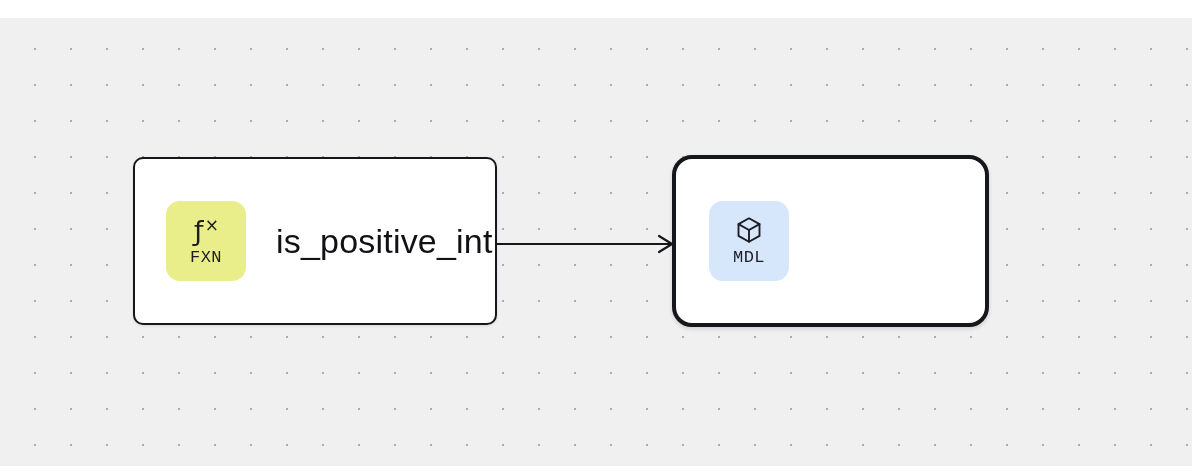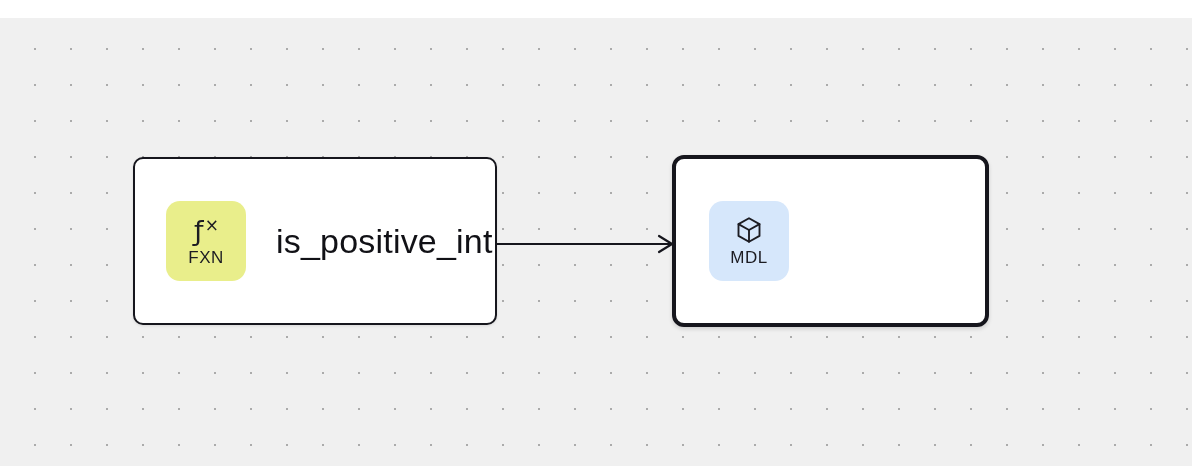--- a/index.html
+++ b/index.html
@@ -51,21 +51,21 @@
   .node-fxn {
     left: 133px; top: 157px;
     width: 364px; height: 168px;
     padding-left: 31px;
     gap: 30px;
   }
   .node-mdl {
     left: 672px; top: 155px;
     width: 317px; height: 172px;
     border-width: 4px;
-    border-radius: 12px;
+    border-radius: 20px;
     padding-left: 33px;
     gap: 24px;
     box-shadow: 0 2px 4px rgba(0,0,0,0.14);
   }
 
   .badge {
     width: 80px; height: 80px;
     border-radius: 14px;
     display: flex;
     flex-direction: column;
@@ -90,21 +90,21 @@
   .glyph-x {
     font-family: "DejaVu Sans", sans-serif;
     font-size: 17px;
     line-height: 1;
     color: #1c1c22;
     position: relative;
     top: -5px;
     left: 1px;
   }
   .badge-text {
-    font-family: Liberation Sans, sans-serif;
+    font-family: Liberation Mono, monospace;
     font-size: 17px;
     line-height: 1.2;
     color: #1c1c22;
     letter-spacing: 0.5px;
   }
 
   .node-label {
     font-size: 34px;
     color: #111116;
     letter-spacing: 0.2px;

